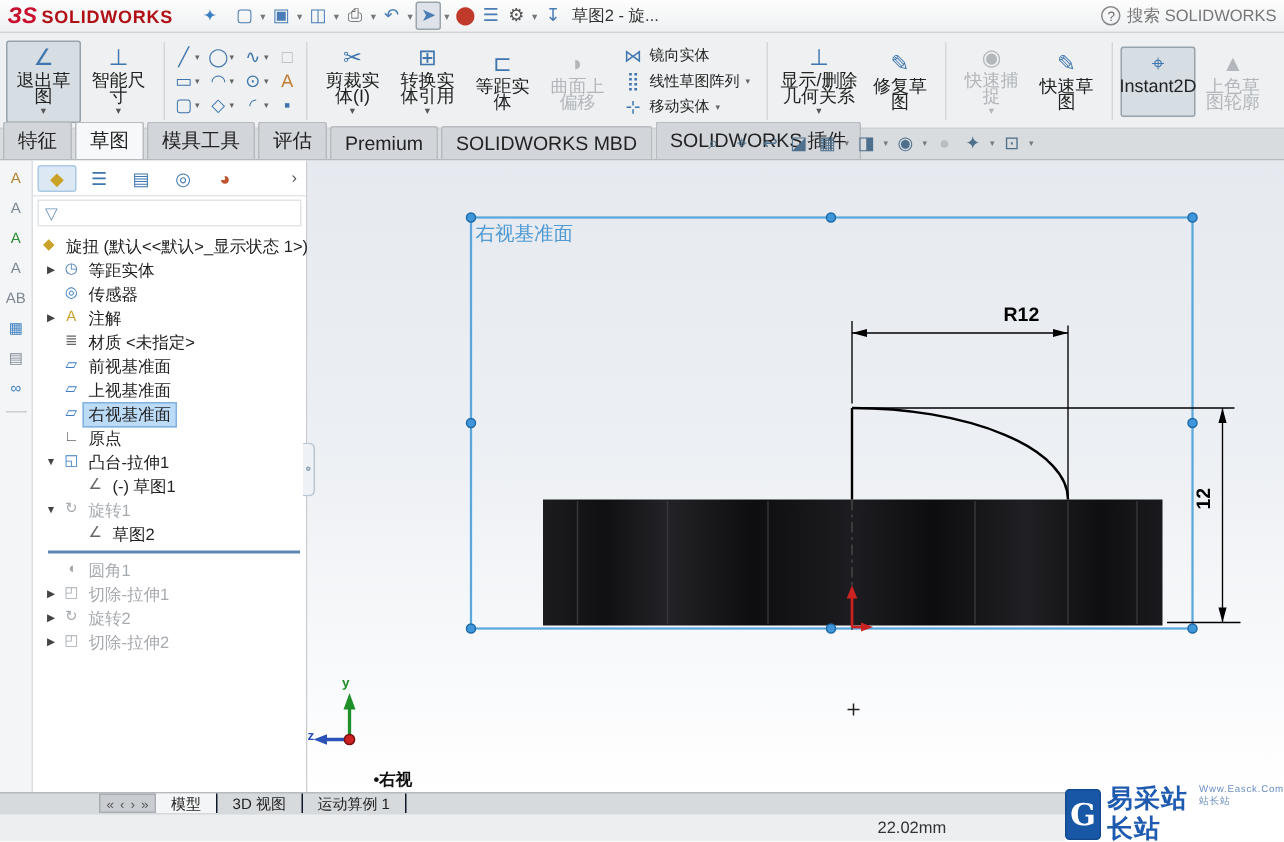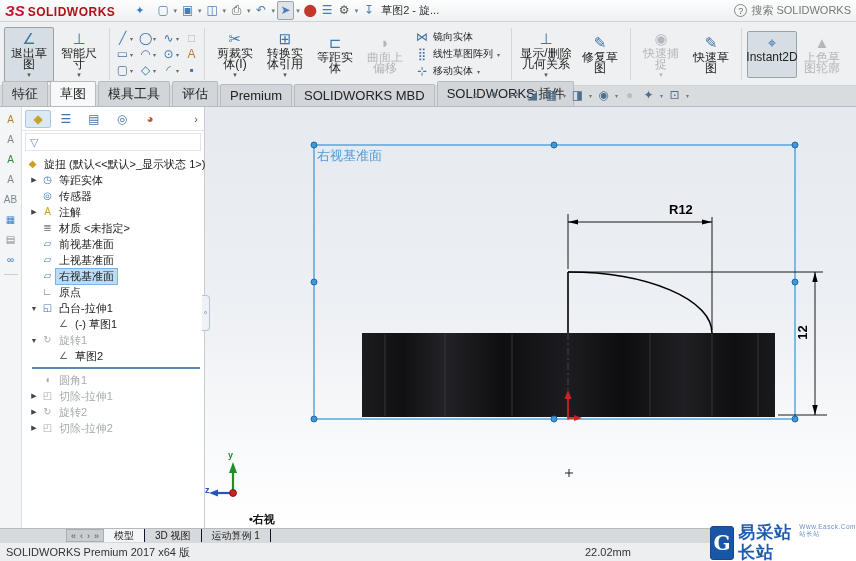--- a/index.html
+++ b/index.html
@@ -496,21 +496,20 @@
     <span>‹</span>
     <span>›</span>
     <span>»</span>
   </div>
   <span class="btab active">模型</span>
   <span class="btab">3D 视图</span>
   <span class="btab">运动算例 1</span>
 </div>
 
 <div class="statusbar">
-  <span>SOLIDWORKS Premium 2017 x64 版</span>
   <span class="measure">22.02mm</span>
 </div>
 
 <div class="wm">
   <div class="wmlogo">G</div>
   <div class="wmtxt">
     <span class="wmtitle">易采站长站</span>
     <span class="wmsub">Www.Easck.Com 站长站</span>
   </div>
 </div>

